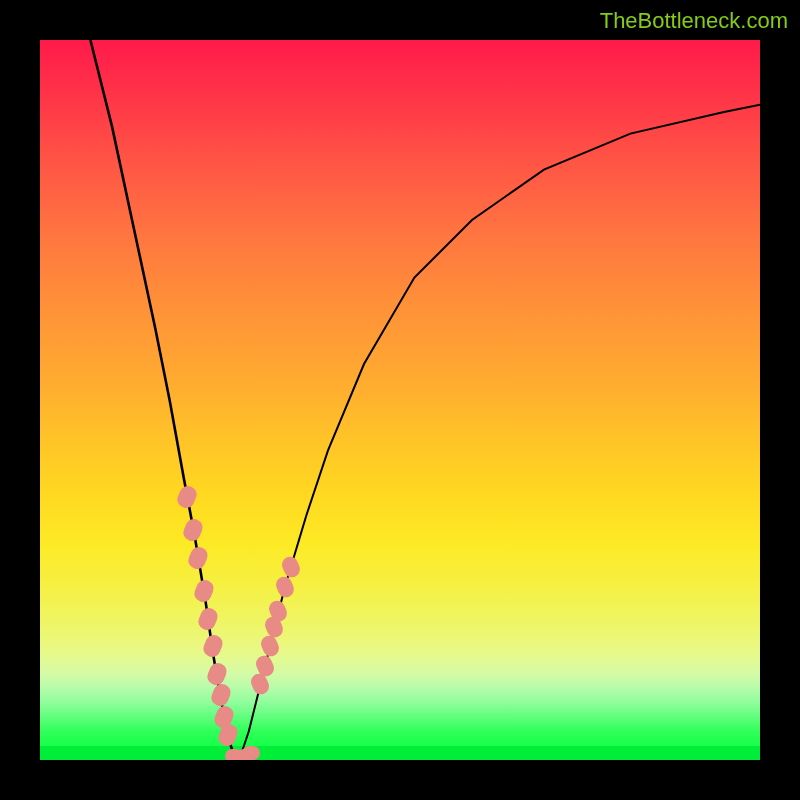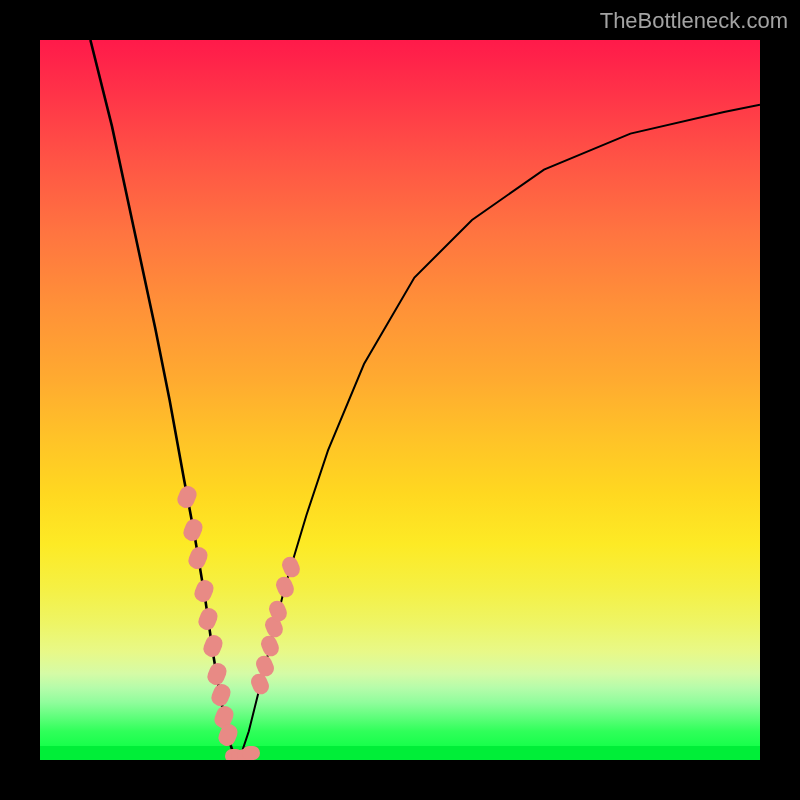--- a/index.html
+++ b/index.html
@@ -16,21 +16,21 @@
       left: 40px;
       top: 40px;
       width: 720px;
       height: 720px;
       overflow: hidden;
     }
     .watermark {
       position: absolute;
       top: 8px;
       right: 12px;
-      color: #a3a3a3;
+      color: #84cc16;
       font-size: 22px;
       font-weight: 500;
       z-index: 100;
     }
     .gradient-bg {
       position: absolute;
       left: 0;
       top: 0;
       width: 100%;
       height: 100%;

